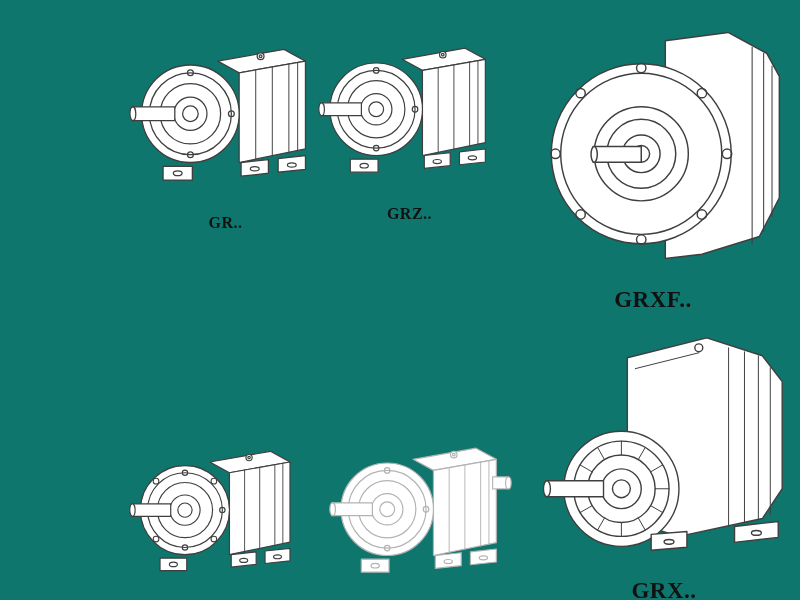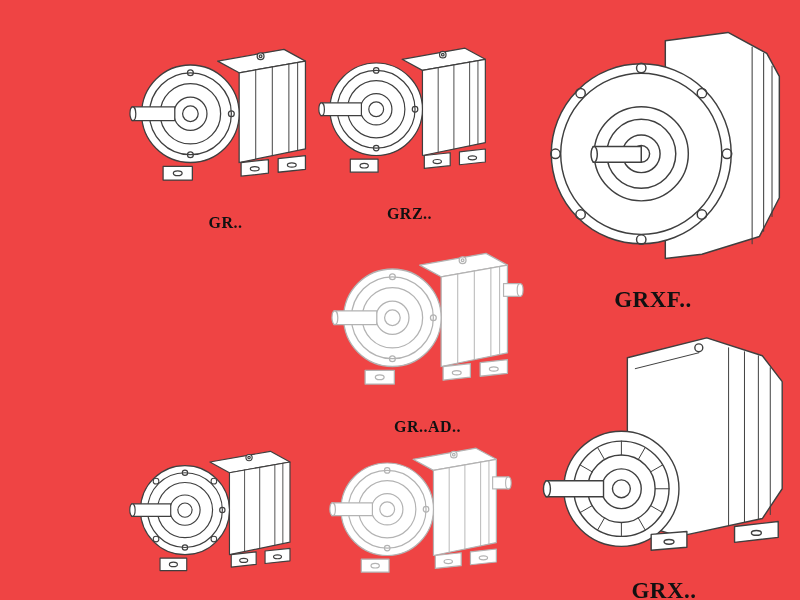--- a/index.html
+++ b/index.html
@@ -1,18 +1,18 @@
 <!DOCTYPE html>
 <html><head>
 <meta charset="utf-8">
 <style>
   html,body { margin:0; padding:0; background:#ffffff; }
   .page {
     position:relative; width:800px; height:600px;
-    background:#ef4444; overflow:hidden;
+    background:#0f766e; overflow:hidden;
     font-family:"Liberation Serif","DejaVu Serif",serif;
   }
   .cell { position:absolute; display:flex; flex-direction:column; align-items:center; }
   .drawing { display:block; color:#3f3f3f; }
   .drawing.faded { color:#b3b3b3; }
   .label {
     margin-top:3px; font-weight:bold; font-size:16px; color:#111111;
     letter-spacing:0.5px; white-space:nowrap;
   }
   .label.big { font-size:23px; }
@@ -171,27 +171,20 @@
   </figure>
 
   <figure class="cell" id="cell-grxf">
     <svg class="drawing" viewBox="0 0 260 250">
       <use href="#sym-flange"></use>
     </svg>
     <figcaption class="label big">GRXF..</figcaption>
   </figure>
 
 
-  <figure class="cell" id="cell-grad">
-    <svg class="drawing faded" viewBox="0 0 200 190">
-      <use href="#sym-foot"></use>
-        <use href="#sym-stub"></use>
-    </svg>
-    <figcaption class="label">GR..AD..</figcaption>
-  </figure>
 
   <figure class="cell" id="cell-grff">
     <svg class="drawing" viewBox="0 0 200 190">
       <use href="#sym-foot"></use>
         <use href="#sym-flangeholes"></use>
     </svg>
 
   </figure>
 
   <figure class="cell" id="cell-gram">

